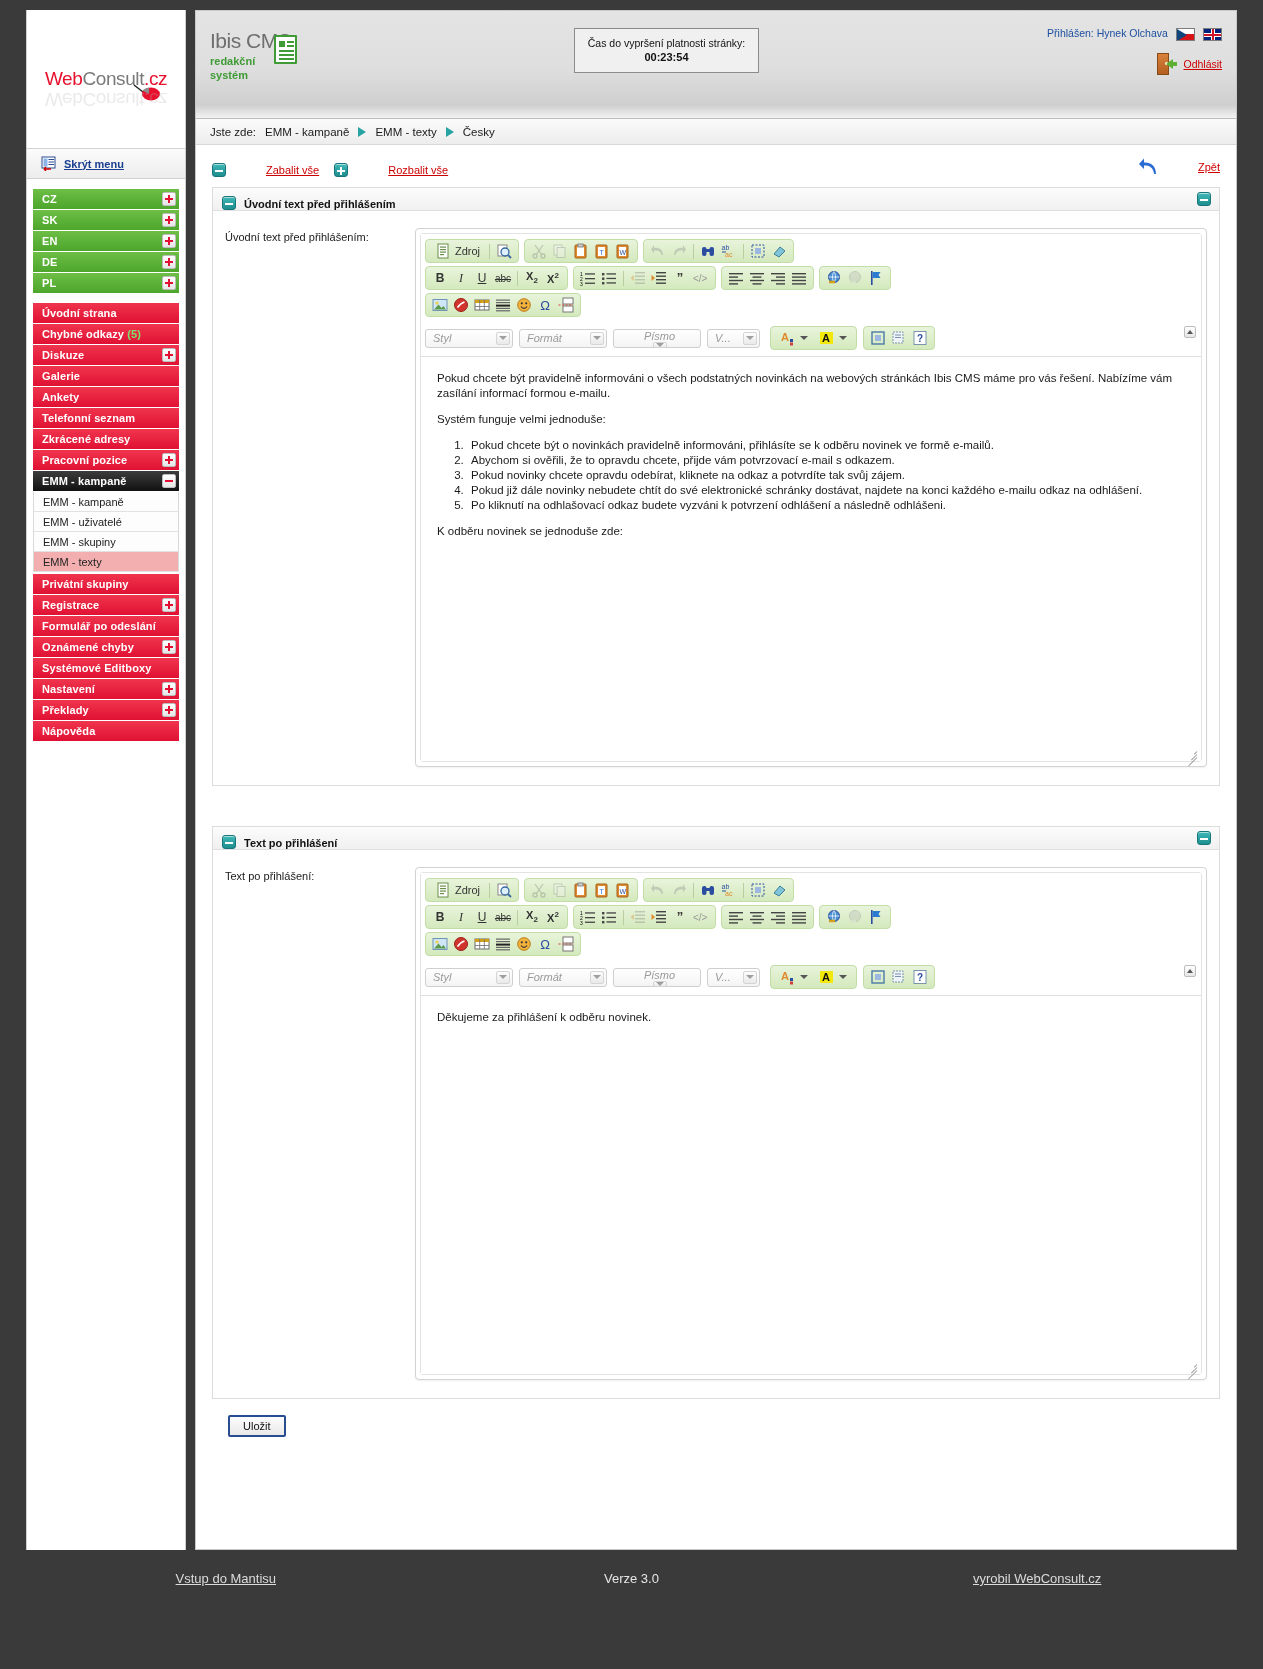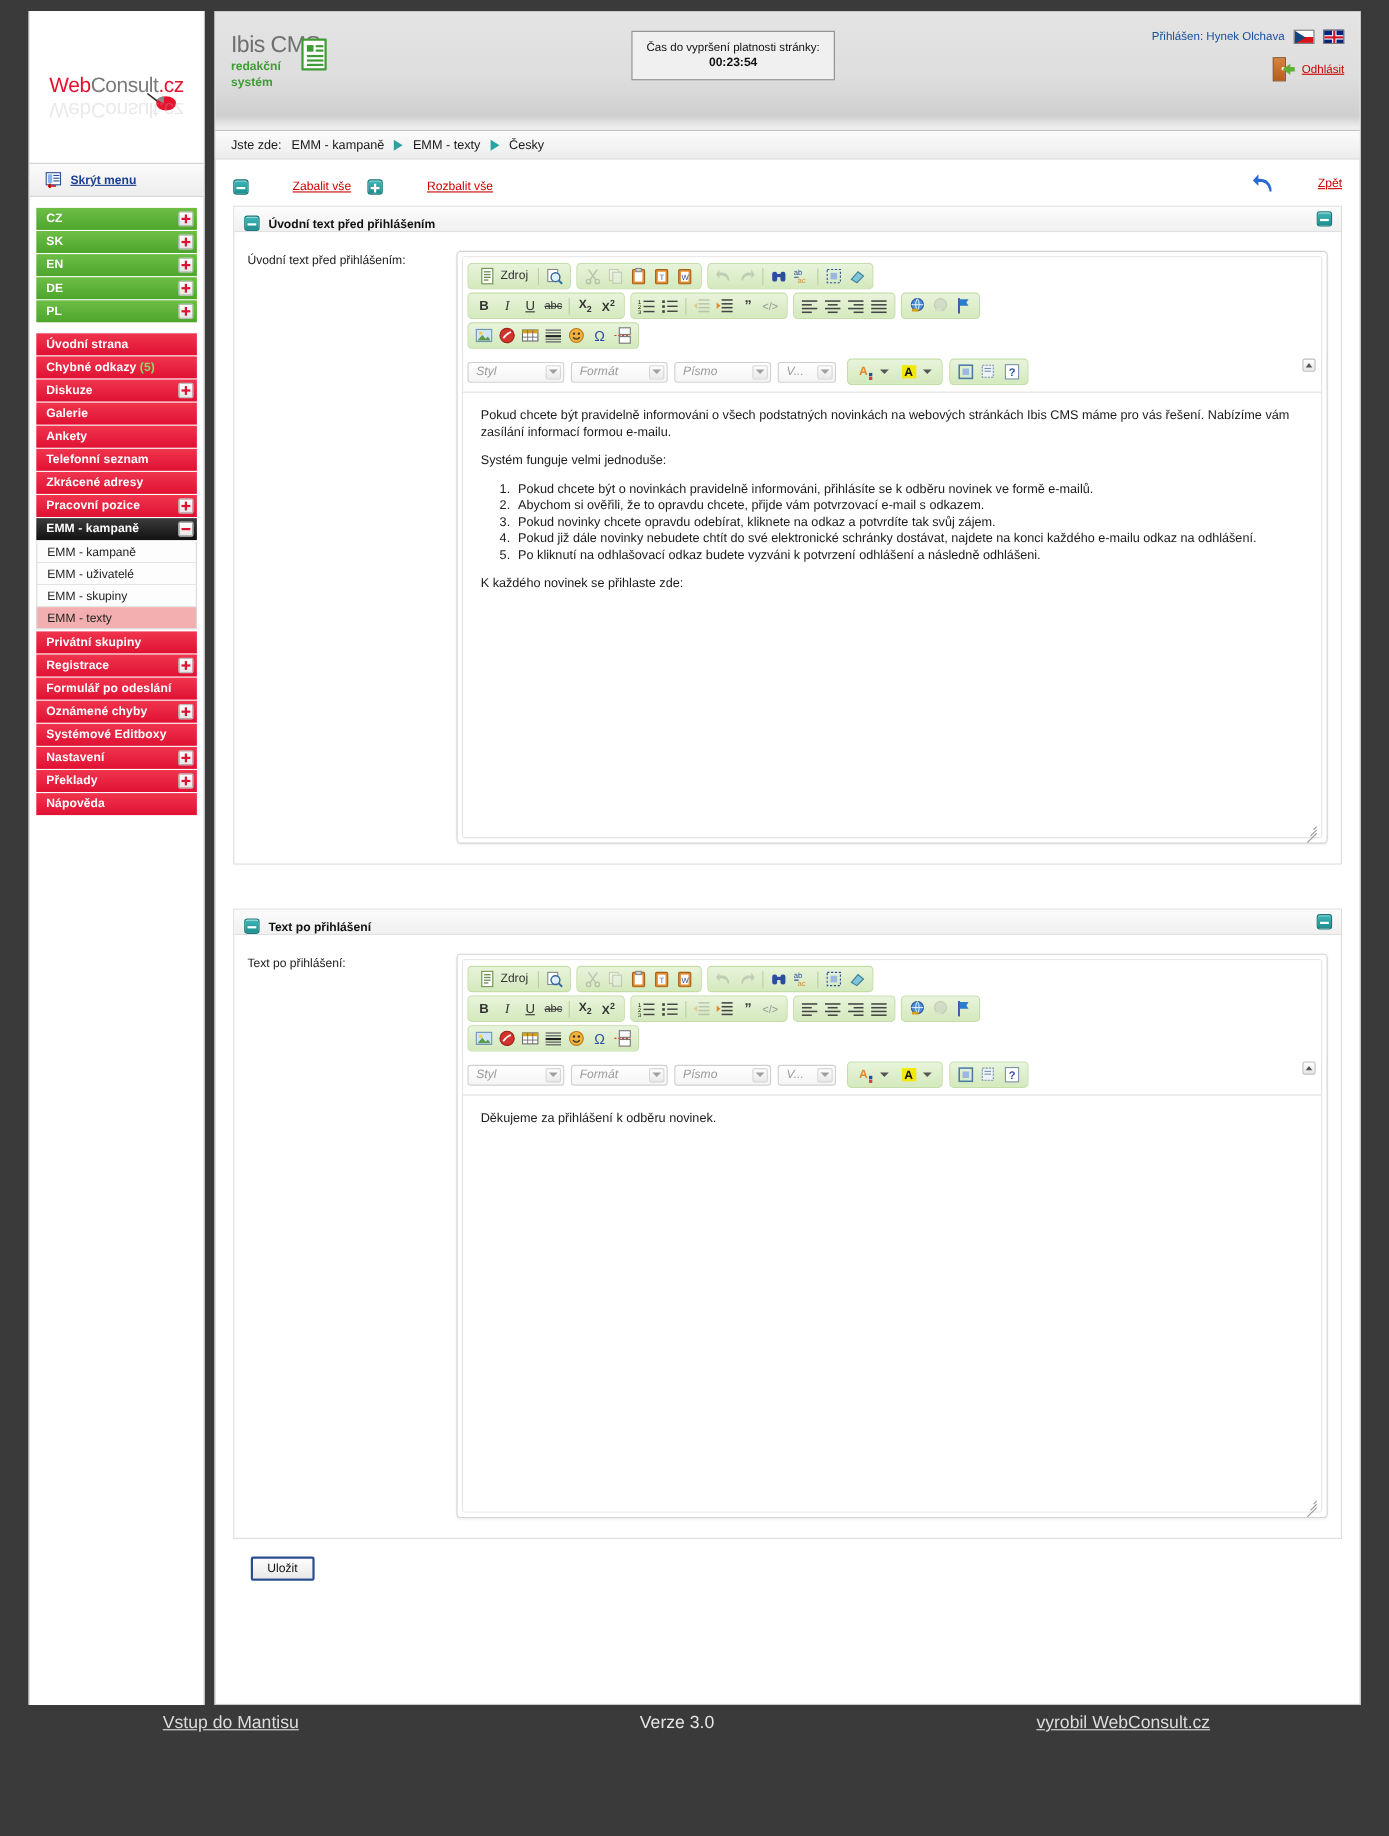--- a/index.html
+++ b/index.html
@@ -206,21 +206,21 @@
     padding:0 2px 0 7px; font-style:italic; color:#9a9a9a; font-size:11px;
   }
   .sel .arrowbox {
     width:14px; height:13px; border:1px solid #d5d5d5; border-radius:2px;
     background:linear-gradient(#fdfdfd,#e9e9e9);
     display:flex; align-items:center; justify-content:center;
   }
   .caret { width:0;height:0;border-left:4px solid transparent;border-right:4px solid transparent;border-top:4px solid #9f9f9f; }
   .sel-styl  { width:88px;gap:12px; }
   .sel-format{ width:88px; }
-  .sel-pismo { width:88px; }
+  .sel-pismo { width:88px;flex-direction:column; }
   .sel-v     { width:53px; }
 
   .ck-editarea {
     border-top:1px solid #e0e0e0; background:#fff;
     padding:14px 16px; position:relative; font-size:11.5px; color:#1a1a1a; line-height:15px;
   }
   .ck-editarea p { margin:0 0 11px 0; }
   .ck-editarea ol { margin:0 0 11px 0; padding-left:30px; }
   .ck-editarea li { margin:0; padding:0 0 0 4px; }
   .resize-grip { position:absolute; right:4px; bottom:3px; width:12px; height:12px; }
@@ -235,22 +235,22 @@
 
   .save-wrap { padding:16px 0 0 16px; }
   .save-btn {
     border:2px solid #2a4d91; background:linear-gradient(#fdfdfd,#e9e9e9);
     padding:3px 13px; font-size:11px; color:#111; border-radius:2px; cursor:pointer;
     font-family:"Liberation Sans", sans-serif;
   }
 
   
   .footer {
-    position:absolute; left:10px; top:1558px; width:1211px; height:28px;
-    display:flex; align-items:flex-start; color:#fff; font-size:16px;
+    position:absolute; left:26px; top:1558px; width:1211px; height:28px;
+    display:flex; align-items:flex-end; color:#fff; font-size:13px;
   }
   .footer a { color:#dcdcdc; text-decoration:underline; }
   .f-left  { width:33%; text-align:center; }
   .f-mid   { width:34%; text-align:center; color:#e6e6e6; }
   .f-right { width:33%; text-align:center; }
 
   
   .ico { width:16px; height:16px; display:block; }
 </style>
 </head>
@@ -761,21 +761,21 @@
               <div class="ck-editarea" style="height:405px">
                 <p>Pokud chcete být pravidelně informováni o všech podstatných novinkách na webových stránkách Ibis CMS máme pro vás řešení. Nabízíme vám zasílání informací formou e-mailu.</p>
                 <p>Systém funguje velmi jednoduše:</p>
                 <ol id="ed1-list">
                     <li>Pokud chcete být o novinkách pravidelně informováni, přihlásíte se k odběru novinek ve formě e-mailů.</li>
                     <li>Abychom si ověřili, že to opravdu chcete, přijde vám potvrzovací e-mail s odkazem.</li>
                     <li>Pokud novinky chcete opravdu odebírat, kliknete na odkaz a potvrdíte tak svůj zájem.</li>
                     <li>Pokud již dále novinky nebudete chtít do své elektronické schránky dostávat, najdete na konci každého e-mailu odkaz na odhlášení.</li>
                     <li>Po kliknutí na odhlašovací odkaz budete vyzváni k potvrzení odhlášení a následně odhlášeni.</li>
                   </ol>
-                <p>K každého novinek se přihlaste zde:</p>
+                <p>K odběru novinek se jednoduše zde:</p>
                 <span class="resize-grip">
                   <i style="top:11px;width:12px"></i>
                     <i style="top:8px;width:8px"></i>
                     <i style="top:5px;width:4px"></i>
                 </span>
               </div>
             </div>
           </div>
         </div>
       </div>

